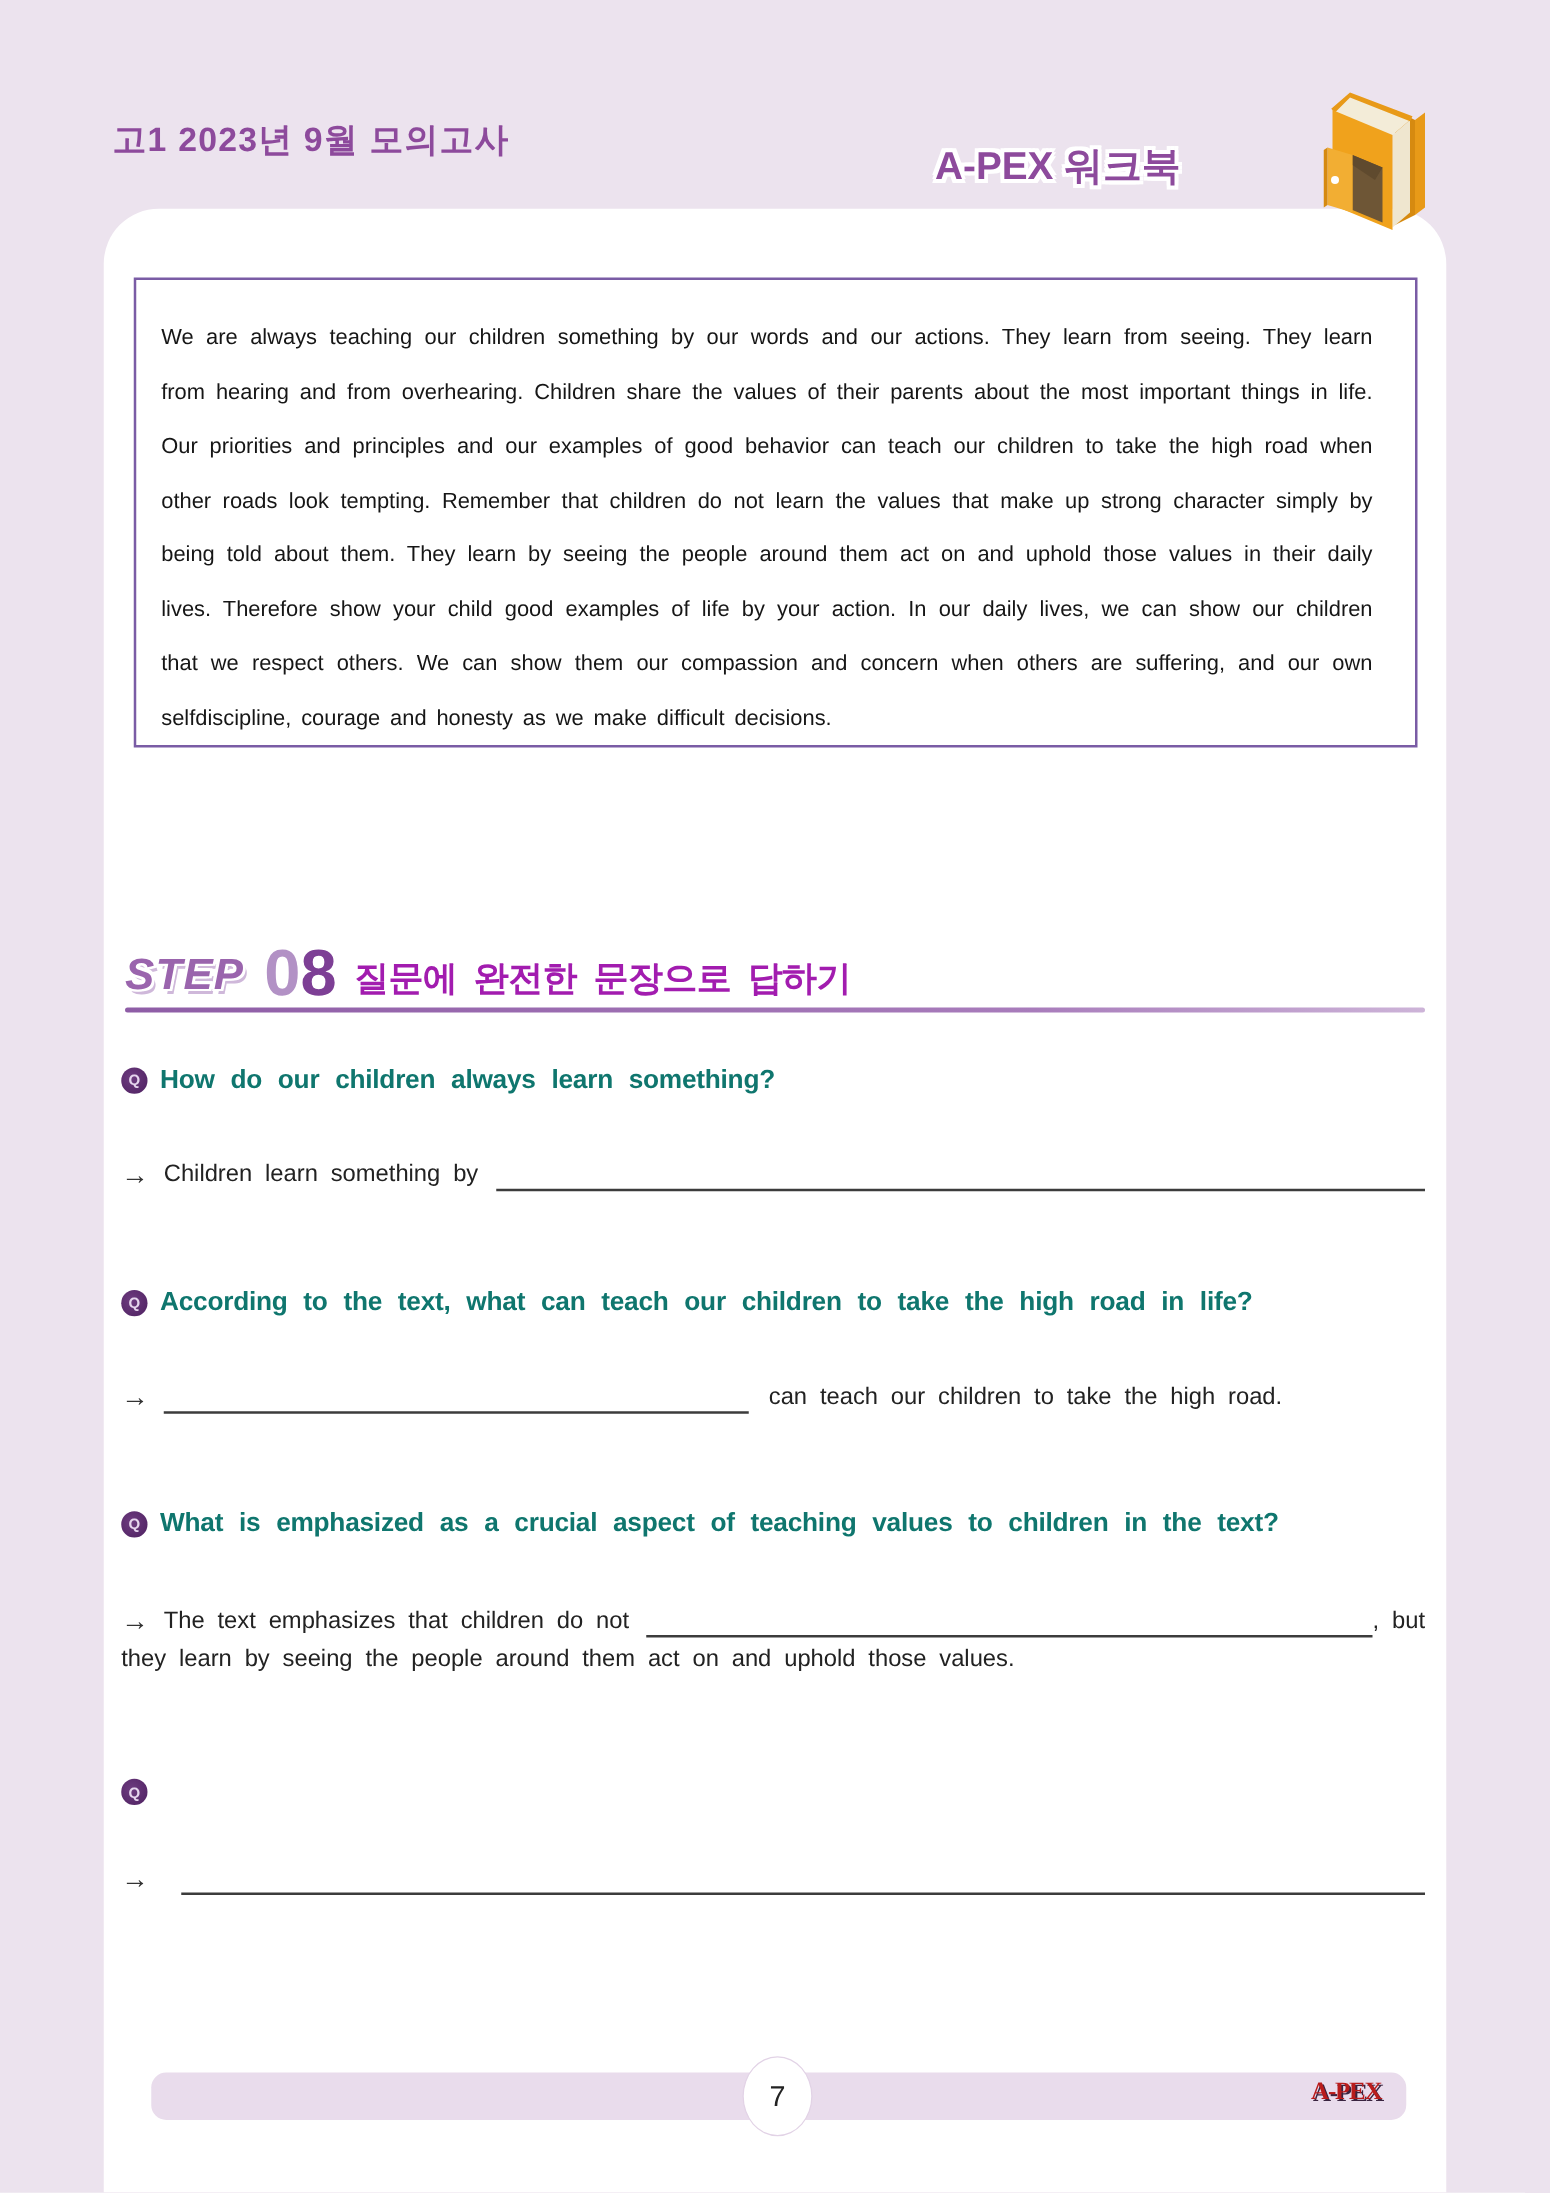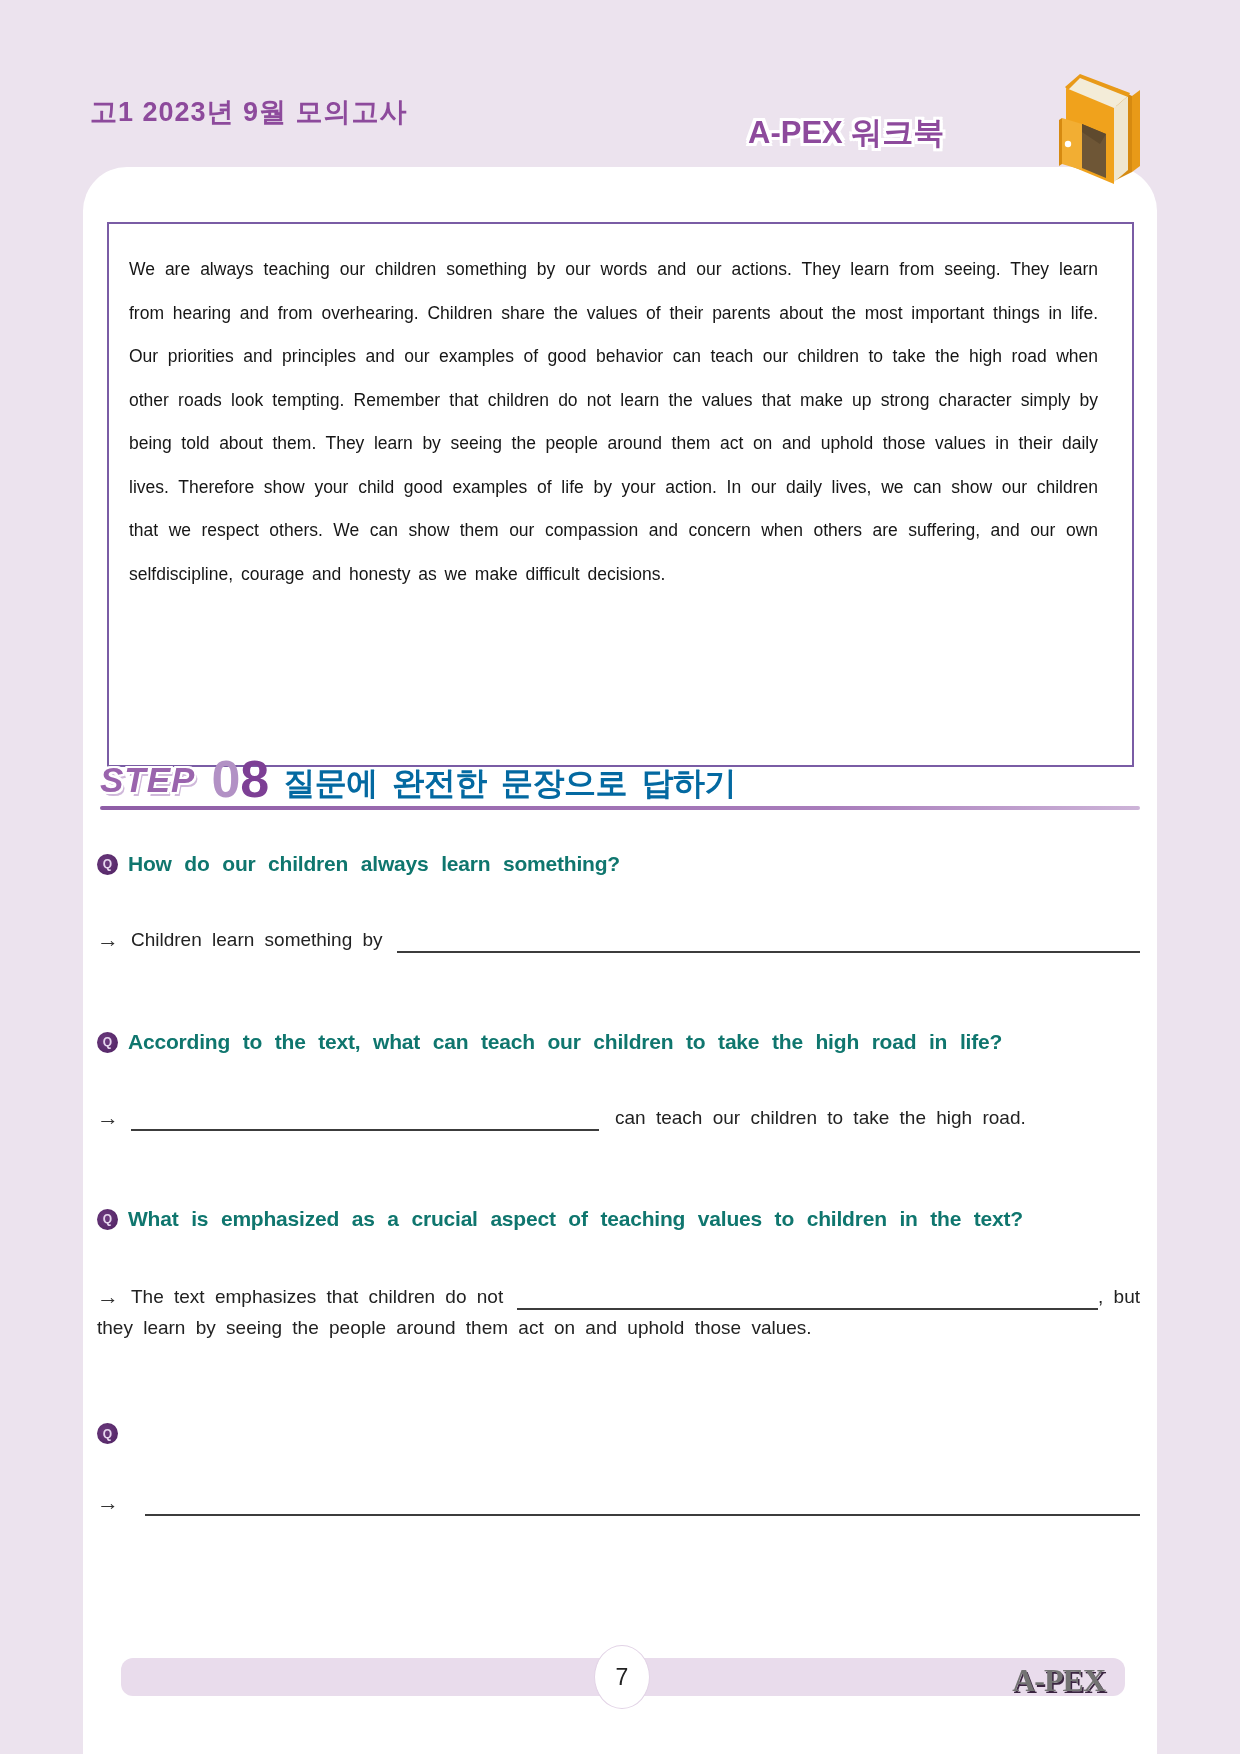--- a/index.html
+++ b/index.html
@@ -21,42 +21,42 @@
   .brand-label {
     position: absolute; left: 748px; top: 112px;
     font-size: 31px; font-weight: bold; color: #8d4a9c; letter-spacing: 0px;
     text-shadow: -3px -3px 0 #fff, 3px -3px 0 #fff, -3px 3px 0 #fff, 3px 3px 0 #fff,
                  0 -3px 0 #fff, 0 3px 0 #fff, -3px 0 0 #fff, 3px 0 0 #fff;
   }
 
   .book-icon { position: absolute; left: 1050px; top: 66px; width: 104px; height: 128px; }
 
   .passage-box {
-    position: absolute; left: 107px; top: 222px; width: 1027px; height: 545px;
+    position: absolute; left: 107px; top: 222px; width: 1027px; height: 376px;
     border: 2px solid #7a5ca5; background: #fff; padding: 24px 34px 0 20px;
   }
   .passage-text {
     font-size: 17.5px; line-height: 43.5px; color: #161616;
     text-align: justify; word-spacing: 3px; letter-spacing: 0px;
   }
 
   .step-row {
     position: absolute; left: 100px; top: 756px; width: 1040px; height: 46px;
     display: flex; align-items: flex-end;
   }
   .step-word {
     font-size: 35px; font-weight: 900; font-style: italic; color: #9a64ad; line-height: 44px;
     letter-spacing: 1px;
     text-shadow: -2px -2px 0 #fff, 2px -2px 0 #fff, -2px 2px 0 #fff, 2px 2px 0 #fff,
                  0 -2px 0 #fff, 0 2px 0 #fff, -2px 0 0 #fff, 2px 0 0 #fff, 3px 4px 0 #cfb8da;
   }
   .step-num { font-size: 52px; font-weight: bold; line-height: 46px; margin-left: 16px; }
   .step-num .zero { color: #b291c5; }
   .step-num .eight { color: #7d3f95; }
-  .step-title { font-size: 32px; font-weight: bold; color: #0369a1; margin-left: 14px; line-height: 38px; letter-spacing: -0.5px; word-spacing: 6px; }
+  .step-title { font-size: 28px; font-weight: bold; color: #a21caf; margin-left: 14px; line-height: 38px; letter-spacing: -0.5px; word-spacing: 6px; }
   .step-note { font-size: 18.5px; font-style: italic; color: #2f2f2f; margin-left: 48px; line-height: 30px; word-spacing: 4px; }
   .step-underline {
     position: absolute; left: 100px; top: 806px; width: 1040px; height: 4px;
     background: linear-gradient(to right, #8e5da6, #a87cbb 70%, #cdb4d8);
     border-radius: 2px;
   }
 
   .q-row { position: absolute; left: 97px; width: 1043px; display: flex; align-items: center; }
   .q-icon {
     width: 21px; height: 21px; border-radius: 50%;
@@ -81,22 +81,22 @@
     background: #e9dcec; border-radius: 12px;
   }
   .page-oval {
     position: absolute; left: 594px; top: 1645px; width: 56px; height: 64px;
     background: #ffffff; border: 1px solid #e2d3e6; border-radius: 50%;
     display: flex; align-items: center; justify-content: center;
     font-size: 23px; color: #222;
   }
   .footer-logo {
     position: absolute; right: 135px; top: 1662px;
-    font-family: "Liberation Serif", serif; font-weight: bold; font-size: 32px;
-    color: #737373; letter-spacing: -1px;
+    font-family: "Liberation Serif", serif; font-weight: bold; font-size: 20px;
+    color: #b91c1c; letter-spacing: -1px;
     text-shadow: 1.5px 1.5px 0 #3a2440;
   }
 </style>
 </head>
 <body>
 
 <div class="page">
 
   <div class="content-panel"></div>
 

